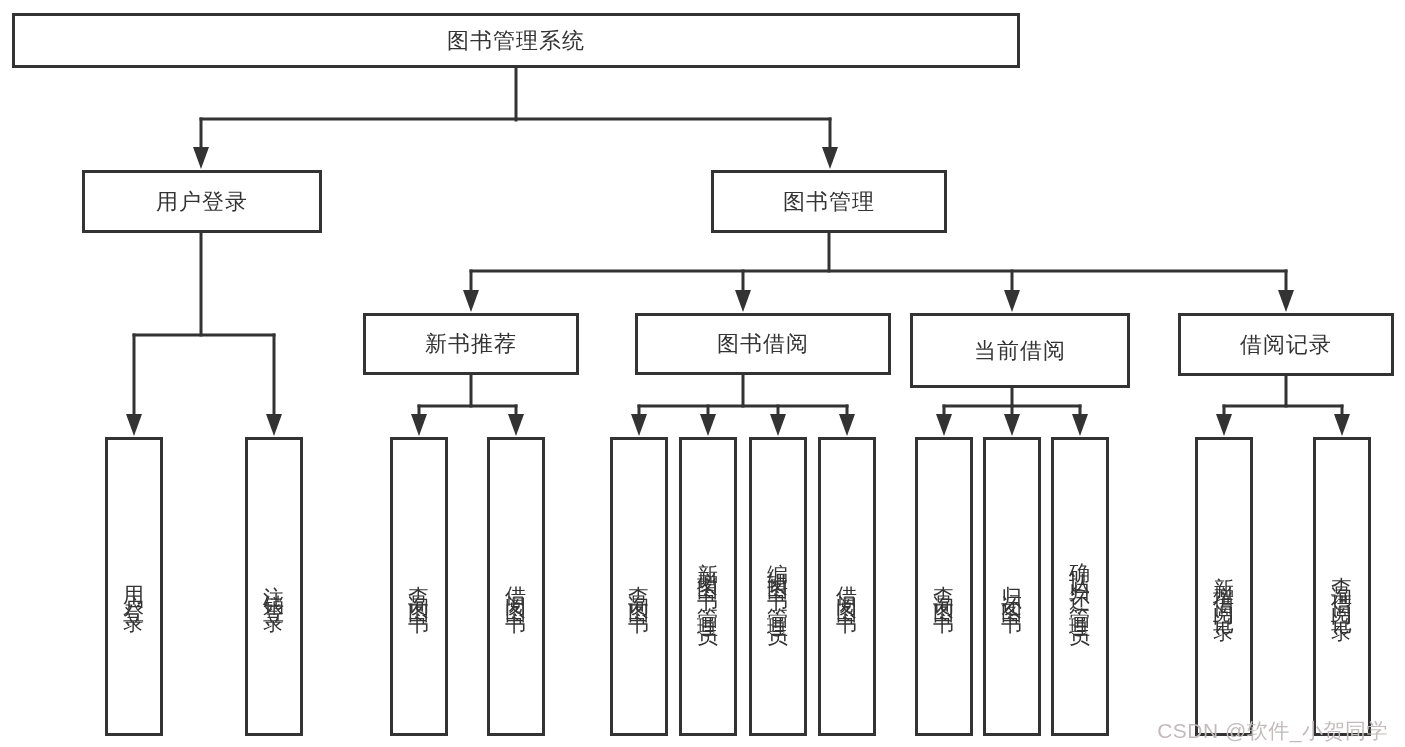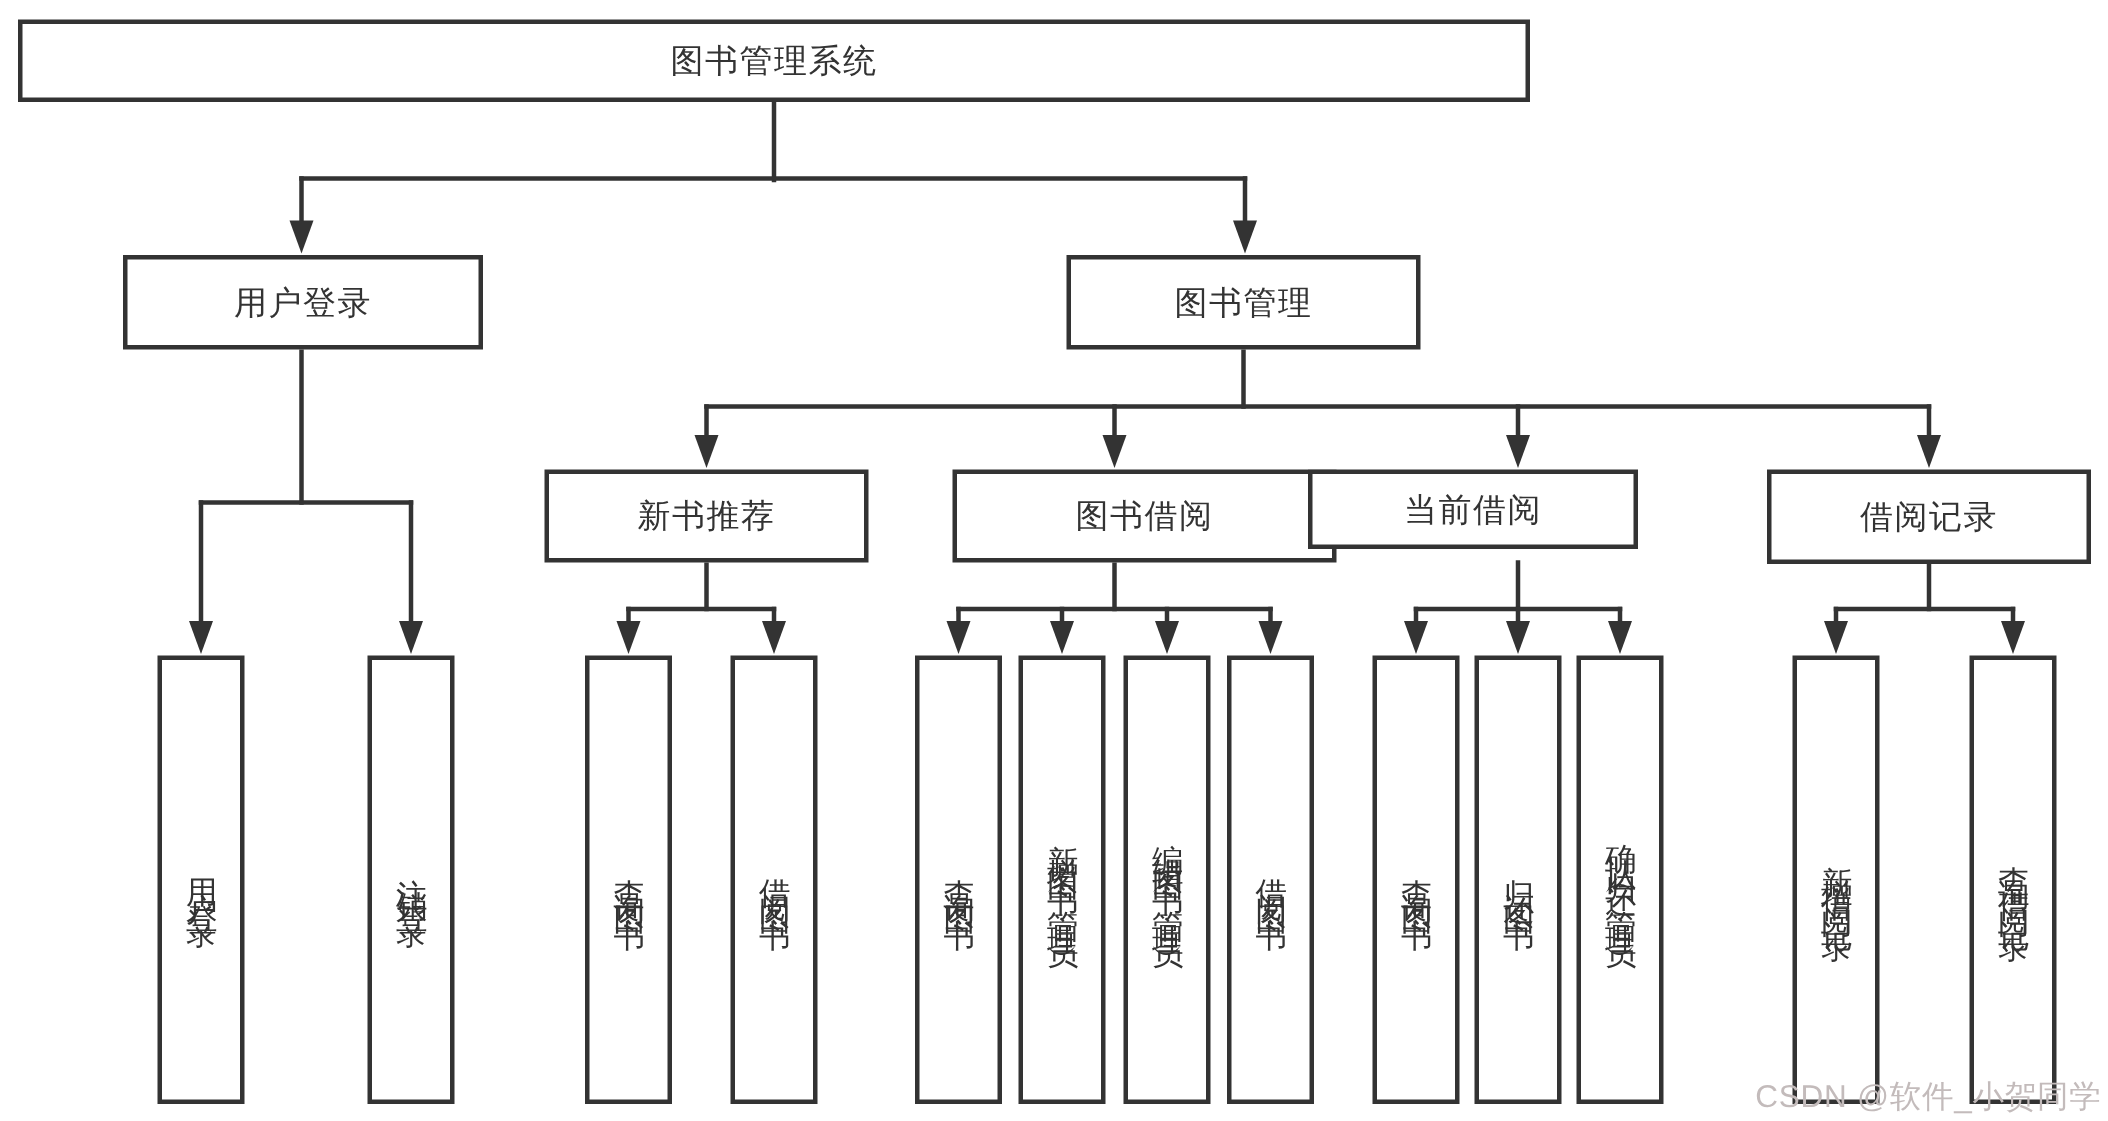--- a/index.html
+++ b/index.html
@@ -15,21 +15,21 @@
     color: #333333;
   }
   .h-node { font-size: 22px; letter-spacing: 1px; justify-content: center; }
   .leaf { width: 58px; top: 437px; height: 299px; }
   .leaf .v-label {
     writing-mode: vertical-lr; text-orientation: mixed;
     font-size: 21px; letter-spacing: 9px; line-height: 1; color: #333333;
   }
   #connectors { position: absolute; left: 0; top: 0; pointer-events: none; }
   #watermark {
-    position: absolute; top: 717px; right: 4px; z-index: 5;
+    position: absolute; top: 717px; right: 17px; z-index: 5;
     font-size: 21px; color: #c3bbbb; letter-spacing: 0.5px; white-space: nowrap;
   }
 </style>
 </head>
 <body>
 
 <div id="canvas">
 
   <svg id="connectors" width="1405" height="747" viewBox="0 0 1405 747" aria-hidden="true">
     <g stroke="#333333" stroke-width="3" fill="none" stroke-linecap="square">
@@ -107,21 +107,21 @@
   <div class="node h-node" style="left:363px;top:313px;width:216px;height:62px;">
     <span>新书推荐</span>
   </div>
 
   <div class="node h-node" style="left:711px;top:170px;width:236px;height:63px;">
     <span>图书管理</span>
   </div>
   <div class="node h-node" style="left:635px;top:313px;width:256px;height:62px;">
     <span>图书借阅</span>
   </div>
-  <div class="node h-node" style="left:872px;top:313px;width:220px;height:53px;">
+  <div class="node h-node" style="left:910px;top:313px;width:220px;height:75px;">
     <span>当前借阅</span>
   </div>
   <div class="node h-node" style="left:1178px;top:313px;width:216px;height:63px;">
     <span>借阅记录</span>
   </div>
 
   <div class="node leaf" style="left:105px;">
     <span class="v-label">用户登录</span>
   </div>
   <div class="node leaf" style="left:245px;">

